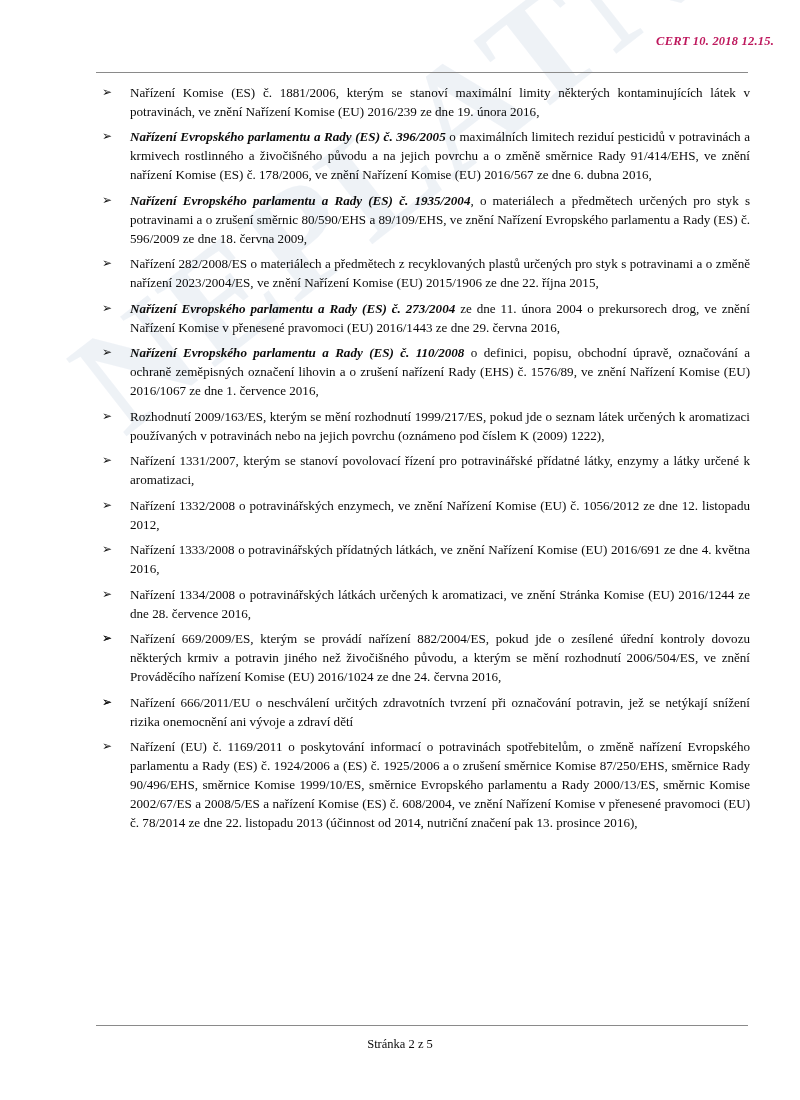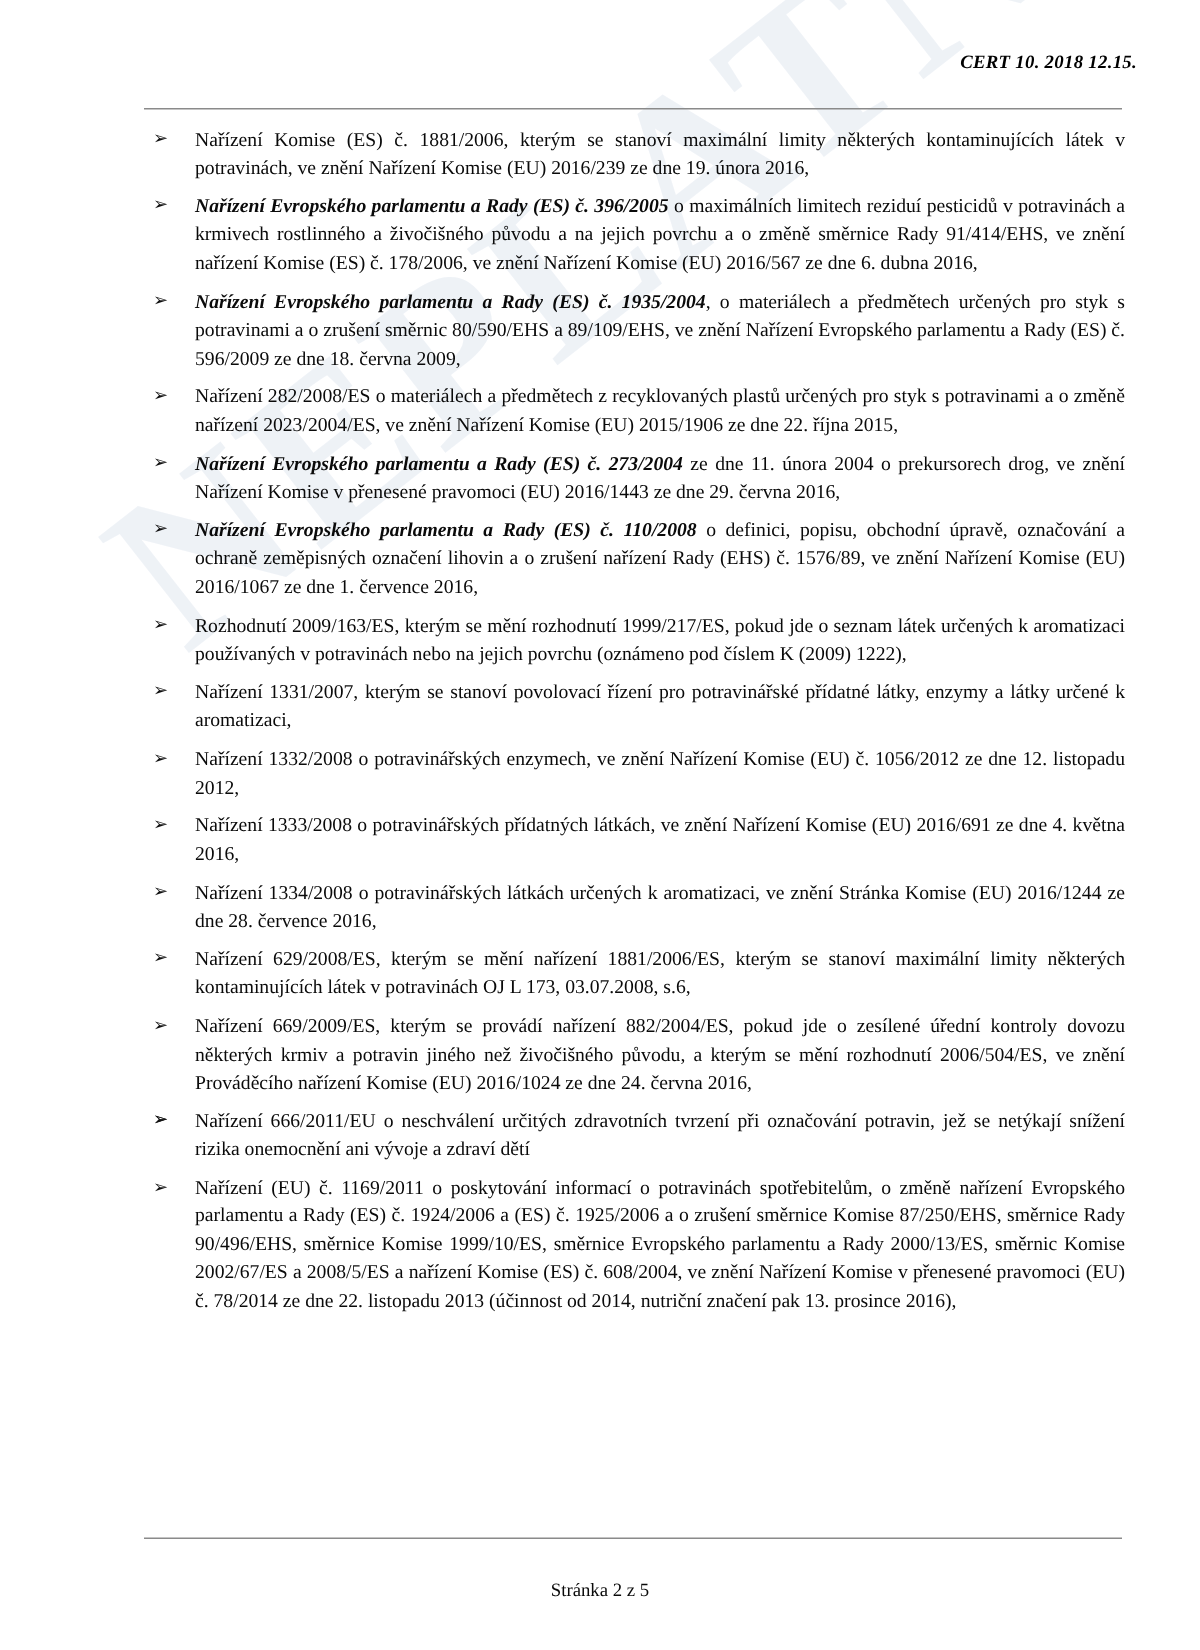--- a/index.html
+++ b/index.html
@@ -35,26 +35,26 @@
     font-family: "Liberation Serif", serif;
     font-size: 150px;
     font-weight: bold;
     color: #dfe6ef;
     letter-spacing: 4px;
     white-space: nowrap;
   }
   .header {
     position: absolute;
     top: 34px;
-    right: 42px;
+    right: 26px;
     font-family: "Liberation Serif", serif;
     font-size: 12.5px;
     font-style: italic;
     font-weight: bold;
-    color: #000000;
+    color: #be185d;
     letter-spacing: 0.2px;
     z-index: 2;
   }
   .rule-top {
     position: absolute;
     left: 96px;
     right: 52px;
     top: 72px;
     height: 1px;
     background: #8a8a8a;
@@ -89,21 +89,21 @@
     position: absolute;
     left: 96px;
     right: 52px;
     bottom: 74px;
     height: 1px;
     background: #8a8a8a;
     z-index: 2;
   }
   .footer {
     position: absolute;
-    bottom: 32px;
+    bottom: 48px;
     left: 0;
     right: 0;
     text-align: center;
     font-size: 12.5px;
     font-family: "Liberation Serif", serif;
     z-index: 2;
     margin-top: 24px;
   }
 </style>
 </head>
@@ -124,21 +124,21 @@
       <div class="item"><span class="bullet">➢</span><span><span class="bi">Nařízení Evropského parlamentu a Rady (ES) č. 396/2005</span><span> o maximálních limitech reziduí pesticidů v potravinách a krmivech rostlinného a živočišného původu a na jejich povrchu a o změně směrnice Rady 91/414/EHS, ve znění nařízení Komise (ES) č. 178/2006, ve znění Nařízení Komise (EU) </span><span class="b">2016/567</span><span> ze dne 6. dubna 2016,</span></span></div>
       <div class="item"><span class="bullet">➢</span><span><span class="bi">Nařízení Evropského parlamentu a Rady (ES) č. 1935/2004</span><span>, o materiálech a předmětech určených pro styk s potravinami a o zrušení směrnic 80/590/EHS a 89/109/EHS, ve znění Nařízení Evropského parlamentu a Rady (ES) č. </span><span class="b">596/2009</span><span> ze dne 18. června 2009,</span></span></div>
       <div class="item"><span class="bullet">➢</span><span><span class="b">Nařízení 282/2008/ES</span><span> o materiálech a předmětech z recyklovaných plastů určených pro styk s potravinami a o změně nařízení 2023/2004/ES, ve znění Nařízení Komise (EU) </span><span class="b">2015/1906</span><span> ze dne 22. října 2015,</span></span></div>
       <div class="item"><span class="bullet">➢</span><span><span class="bi">Nařízení  Evropského  parlamentu  a  Rady  (ES)  č.  273/2004</span><span>  ze dne  11.  února 2004 o prekursorech drog, ve znění Nařízení Komise v přenesené pravomoci (EU) 2016/1443 ze dne 29. června 2016,</span></span></div>
       <div class="item"><span class="bullet">➢</span><span><span class="bi">Nařízení  Evropského  parlamentu  a  Rady  (ES)  č.  110/2008</span><span> o definici, popisu, obchodní úpravě, označování a ochraně zeměpisných označení lihovin a o zrušení nařízení Rady (EHS) č. 1576/89, ve znění Nařízení Komise (EU) 2016/1067 ze dne 1. července 2016,</span></span></div>
       <div class="item"><span class="bullet">➢</span><span><span class="b">Rozhodnutí 2009/163/ES</span><span>, kterým se mění rozhodnutí 1999/217/ES, pokud jde o seznam látek určených k aromatizaci používaných v potravinách nebo na jejich povrchu (oznámeno pod číslem K (2009) 1222),</span></span></div>
       <div class="item"><span class="bullet">➢</span><span><span class="b">Nařízení 1331/2007</span><span>, kterým se stanoví povolovací řízení pro potravinářské přídatné látky, enzymy a látky určené k aromatizaci,</span></span></div>
       <div class="item"><span class="bullet">➢</span><span><span class="b">Nařízení 1332/2008</span><span> o potravinářských enzymech, ve znění Nařízení Komise (EU) č. </span><span class="b">1056/2012</span><span> ze dne 12. listopadu 2012,</span></span></div>
       <div class="item"><span class="bullet">➢</span><span><span class="b">Nařízení 1333/2008</span><span> o potravinářských přídatných látkách, ve znění Nařízení Komise (EU) </span><span class="b">2016/691</span><span> ze dne 4. května 2016,</span></span></div>
       <div class="item"><span class="bullet">➢</span><span><span class="b">Nařízení 1334/2008</span><span> o potravinářských látkách určených k aromatizaci, ve znění Stránka Komise (EU) </span><span class="b">2016/1244</span><span> ze dne 28. července 2016,</span></span></div>
-      <div class="item"><span class="bullet">➢</span><span><span class="b">Nařízení 629/2008/ES</span><span>, kterým se mění nařízení 1881/2006/ES, kterým se stanoví maximální limity některých kontaminujících látek v potravinách  OJ L 173, 03.07.2008, s.6,</span></span></div>
+      <div class="item"><span class="bullet">➢</span></div>
       <div class="item"><span class="bullet">➢</span><span><span class="b">Nařízení 669/2009/ES</span><span>, kterým se provádí nařízení  882/2004/ES, pokud jde o zesílené úřední kontroly dovozu některých krmiv a potravin jiného než živočišného původu, a kterým se mění rozhodnutí 2006/504/ES, ve znění Prováděcího nařízení Komise (EU) </span><span class="b">2016/1024</span><span> ze dne 24. června 2016,</span></span></div>
       <div class="item"><span class="bullet">➢</span></div>
       <div class="item"><span class="bullet">➢</span><span><span class="b">Nařízení 666/2011/EU</span><span> o neschválení určitých zdravotních tvrzení při označování potravin, jež se netýkají snížení rizika onemocnění ani vývoje a zdraví dětí</span></span></div>
       <div class="item"><span class="bullet">➢</span><span><span class="b">Nařízení (EU) č. 1169/2011</span><span>  o poskytování informací o potravinách spotřebitelům, o změně nařízení Evropského parlamentu a Rady (ES) č. 1924/2006 a (ES) č. 1925/2006 a o zrušení směrnice Komise 87/250/EHS, směrnice Rady 90/496/EHS, směrnice Komise 1999/10/ES, směrnice Evropského parlamentu a Rady 2000/13/ES, směrnic Komise 2002/67/ES a 2008/5/ES a nařízení Komise (ES) č. 608/2004, ve znění Nařízení Komise v přenesené pravomoci (EU) č. </span><span class="b">78/2014</span><span> ze dne 22. listopadu 2013 (účinnost od 2014, nutriční značení pak 13. prosince 2016),</span></span></div>
     </div>
 
   <div class="rule-bottom"></div>
 
   <div class="footer">
     <span>Stránka </span><span class="b">2</span><span> z </span><span class="b">5</span>

